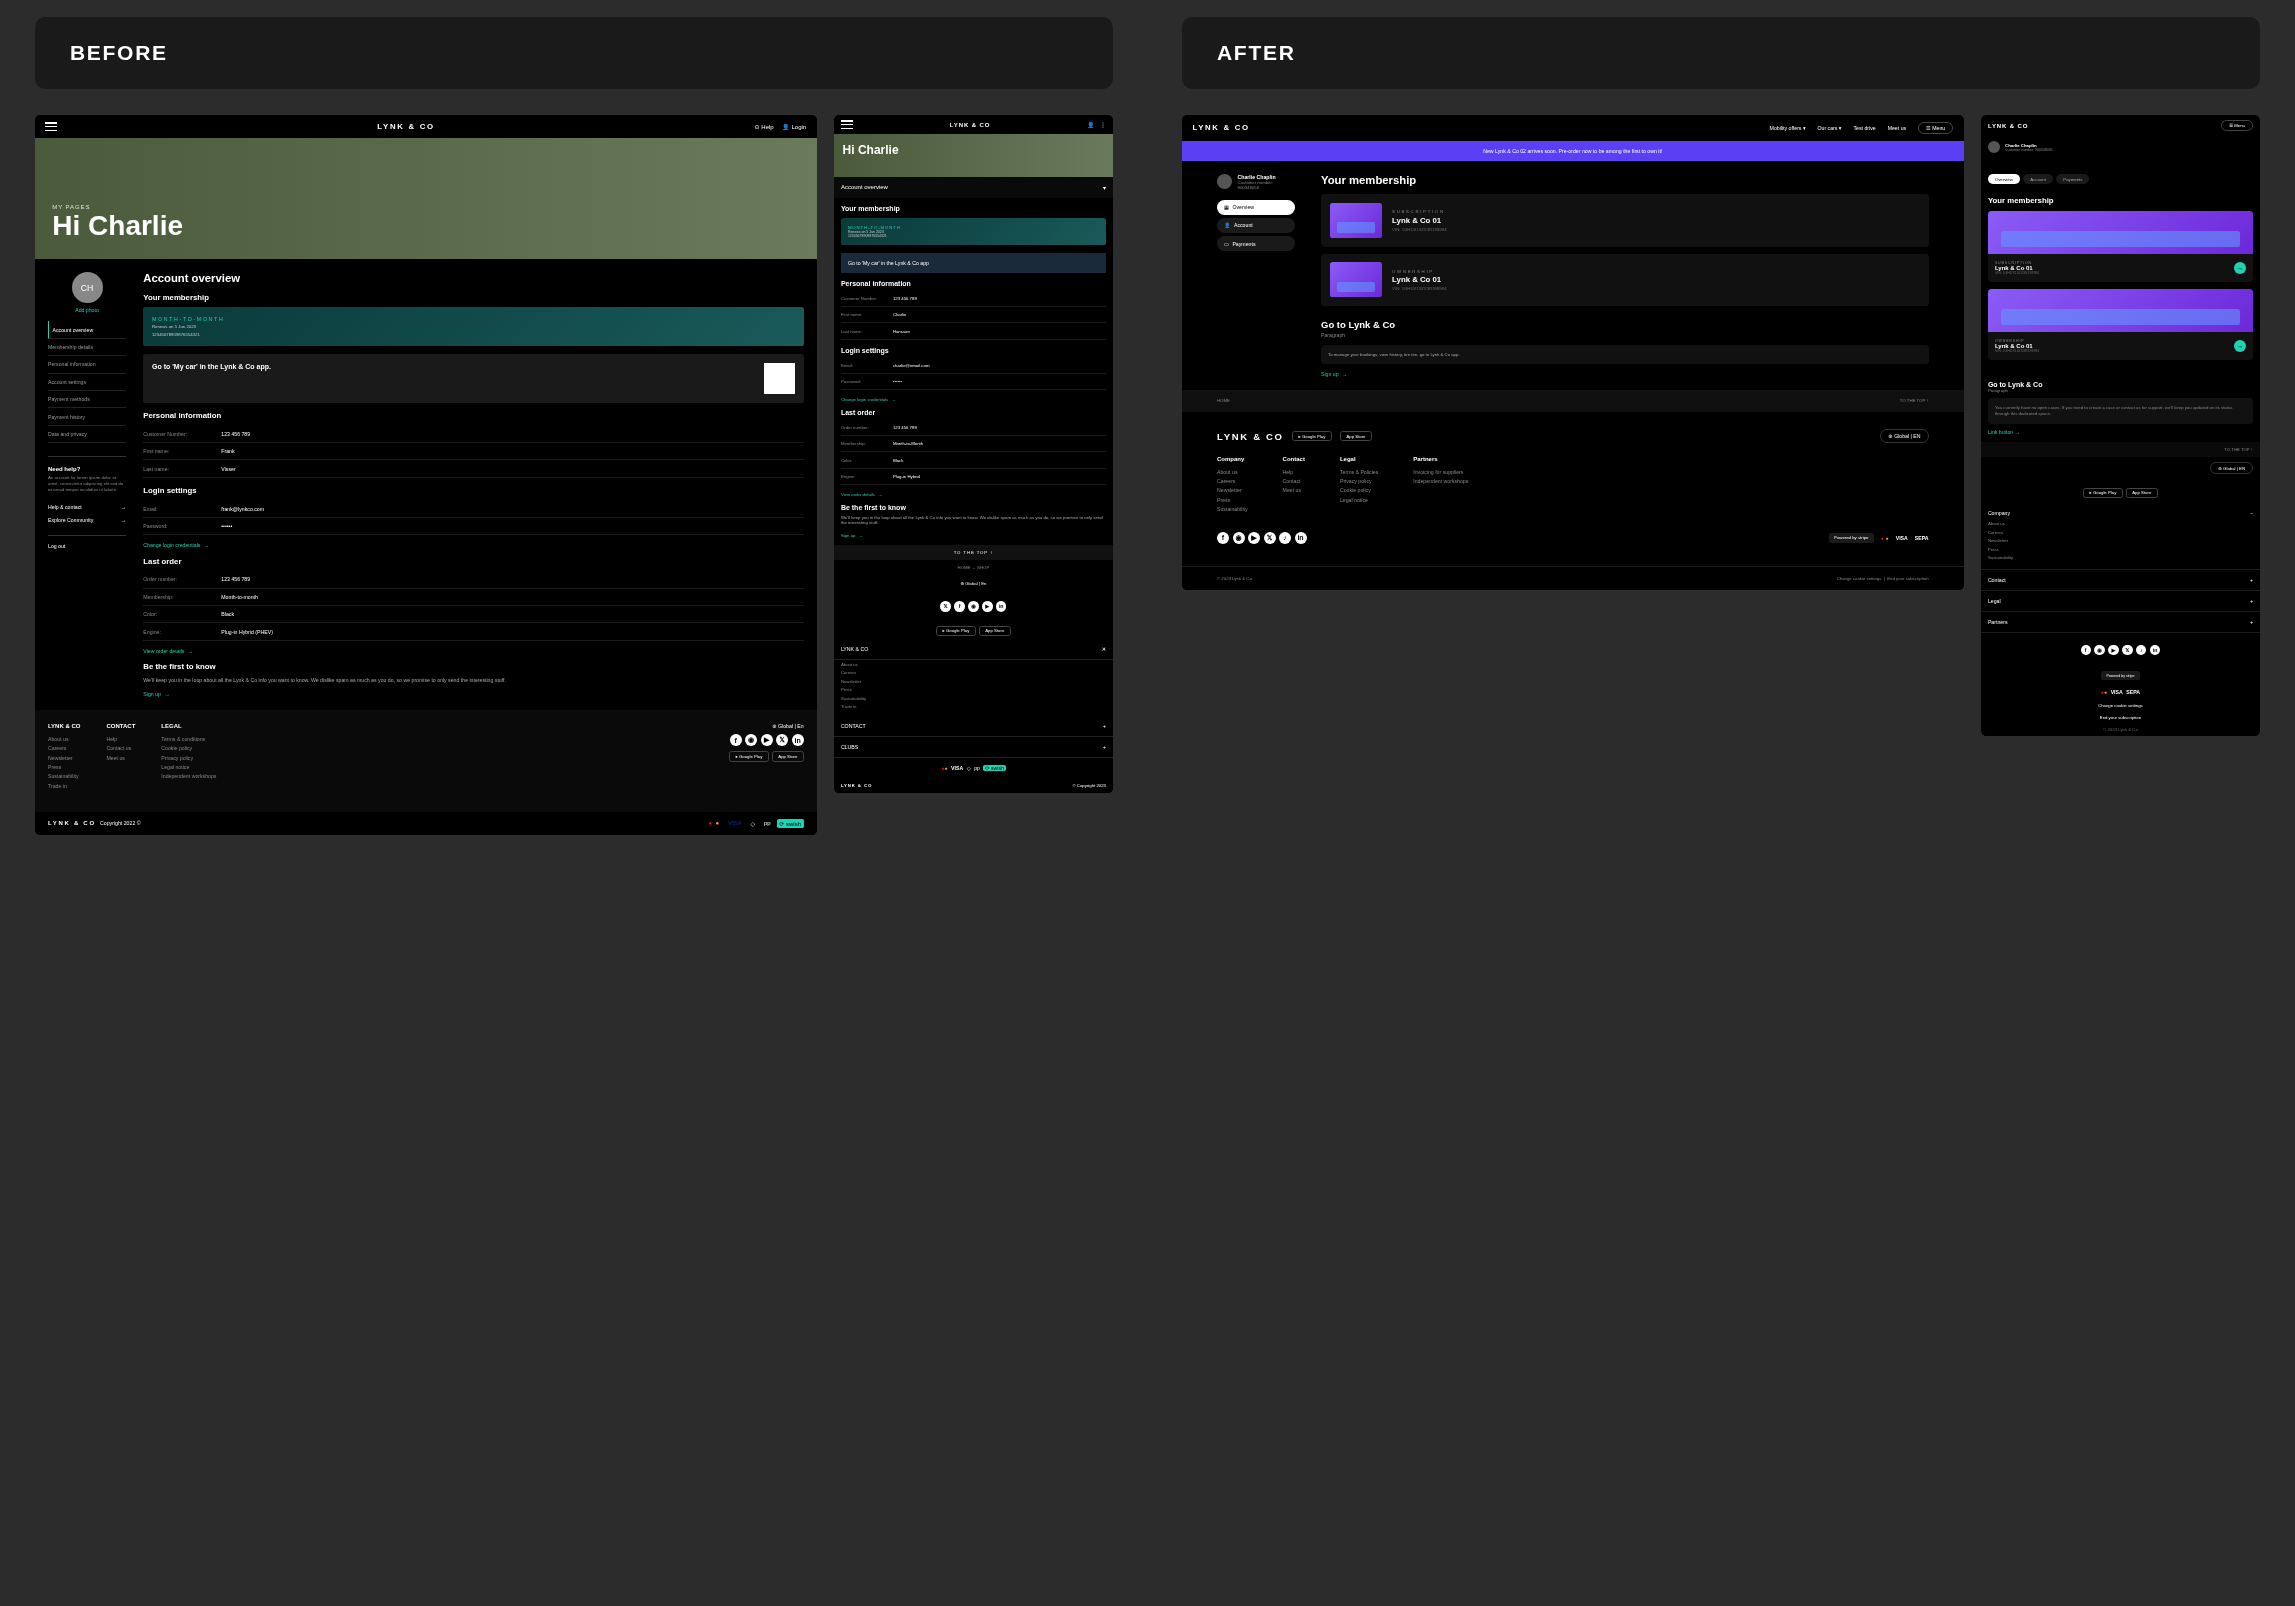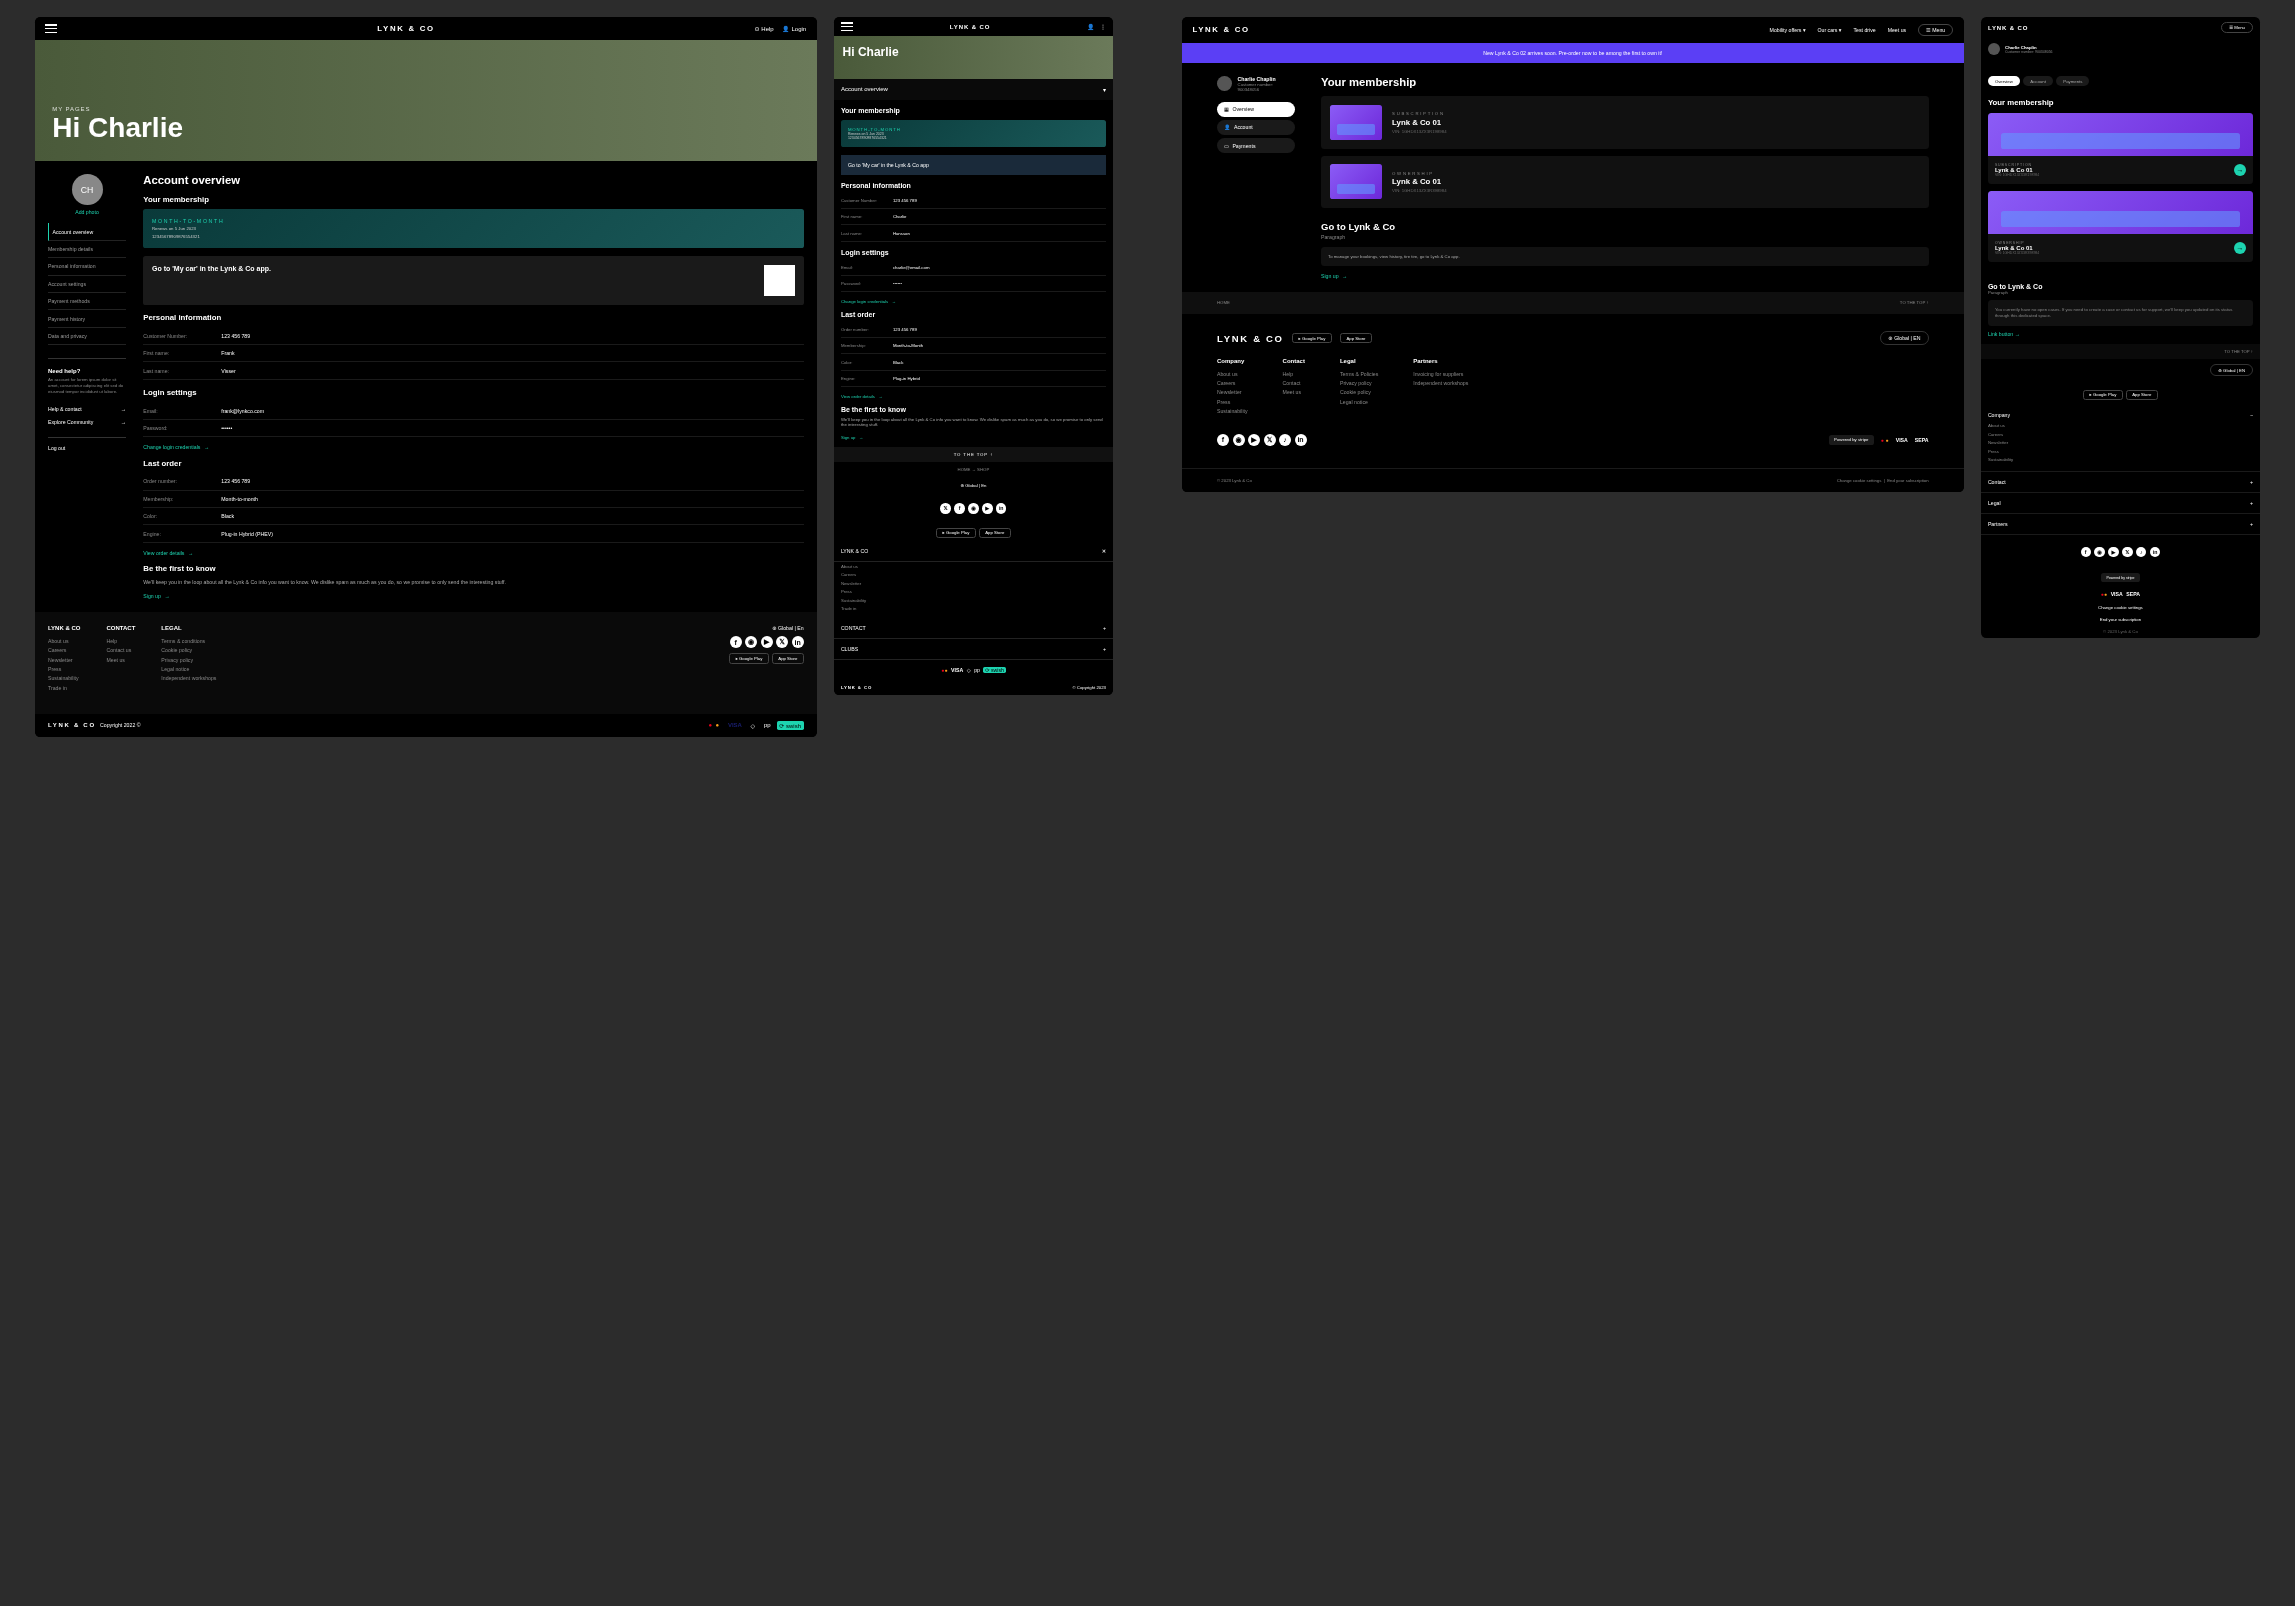--- a/index.html
+++ b/index.html
@@ -124,20 +124,21 @@
 .am-accordion { padding: 7px; border-bottom: 0.9px solid #1a1a1a; display: flex; justify-content: space-between; font-size: 5.2px; }
 .am-pay-row { display: flex; justify-content: center; gap: 3.5px; padding: 5.2px; font-size: 5.2px; }
 .am-cookie-links { text-align: center; font-size: 4.3px; padding: 3.5px; }
 </style>
 </head>
 <body>
 
 <div class="comparison">
 
 <div class="side">
+  <div class="side-label">BEFORE</div>
   <div class="screens">
 
     <div class="desktop">
       <div class="topbar">
         <div class="hamburger">
               <span></span>
               <span></span>
               <span></span>
             </div>
         <div class="brand">LYNK &amp; CO</div>
@@ -423,20 +424,21 @@
       </div>
       <div style="display:flex;justify-content:space-between;padding:5.2px 7px;font-size:4.3px;background:#000">
         <span style="font-weight:700;letter-spacing:0.9px">LYNK &amp; CO</span>
         <span>© Copyright 2023</span>
       </div>
     </div>
   </div>
 </div>
 
 <div class="side">
+  <div class="side-label">AFTER</div>
   <div class="screens">
 
     <div class="desktop">
       <div class="a-topbar">
         <div class="brand" style="font-size:7.8px">LYNK &amp; CO</div>
         <div class="a-nav">
           <span><span>Mobility offers</span> ▾</span>
           <span><span>Our cars</span> ▾</span>
           <span>Test drive</span>
           <span>Meet us</span>

